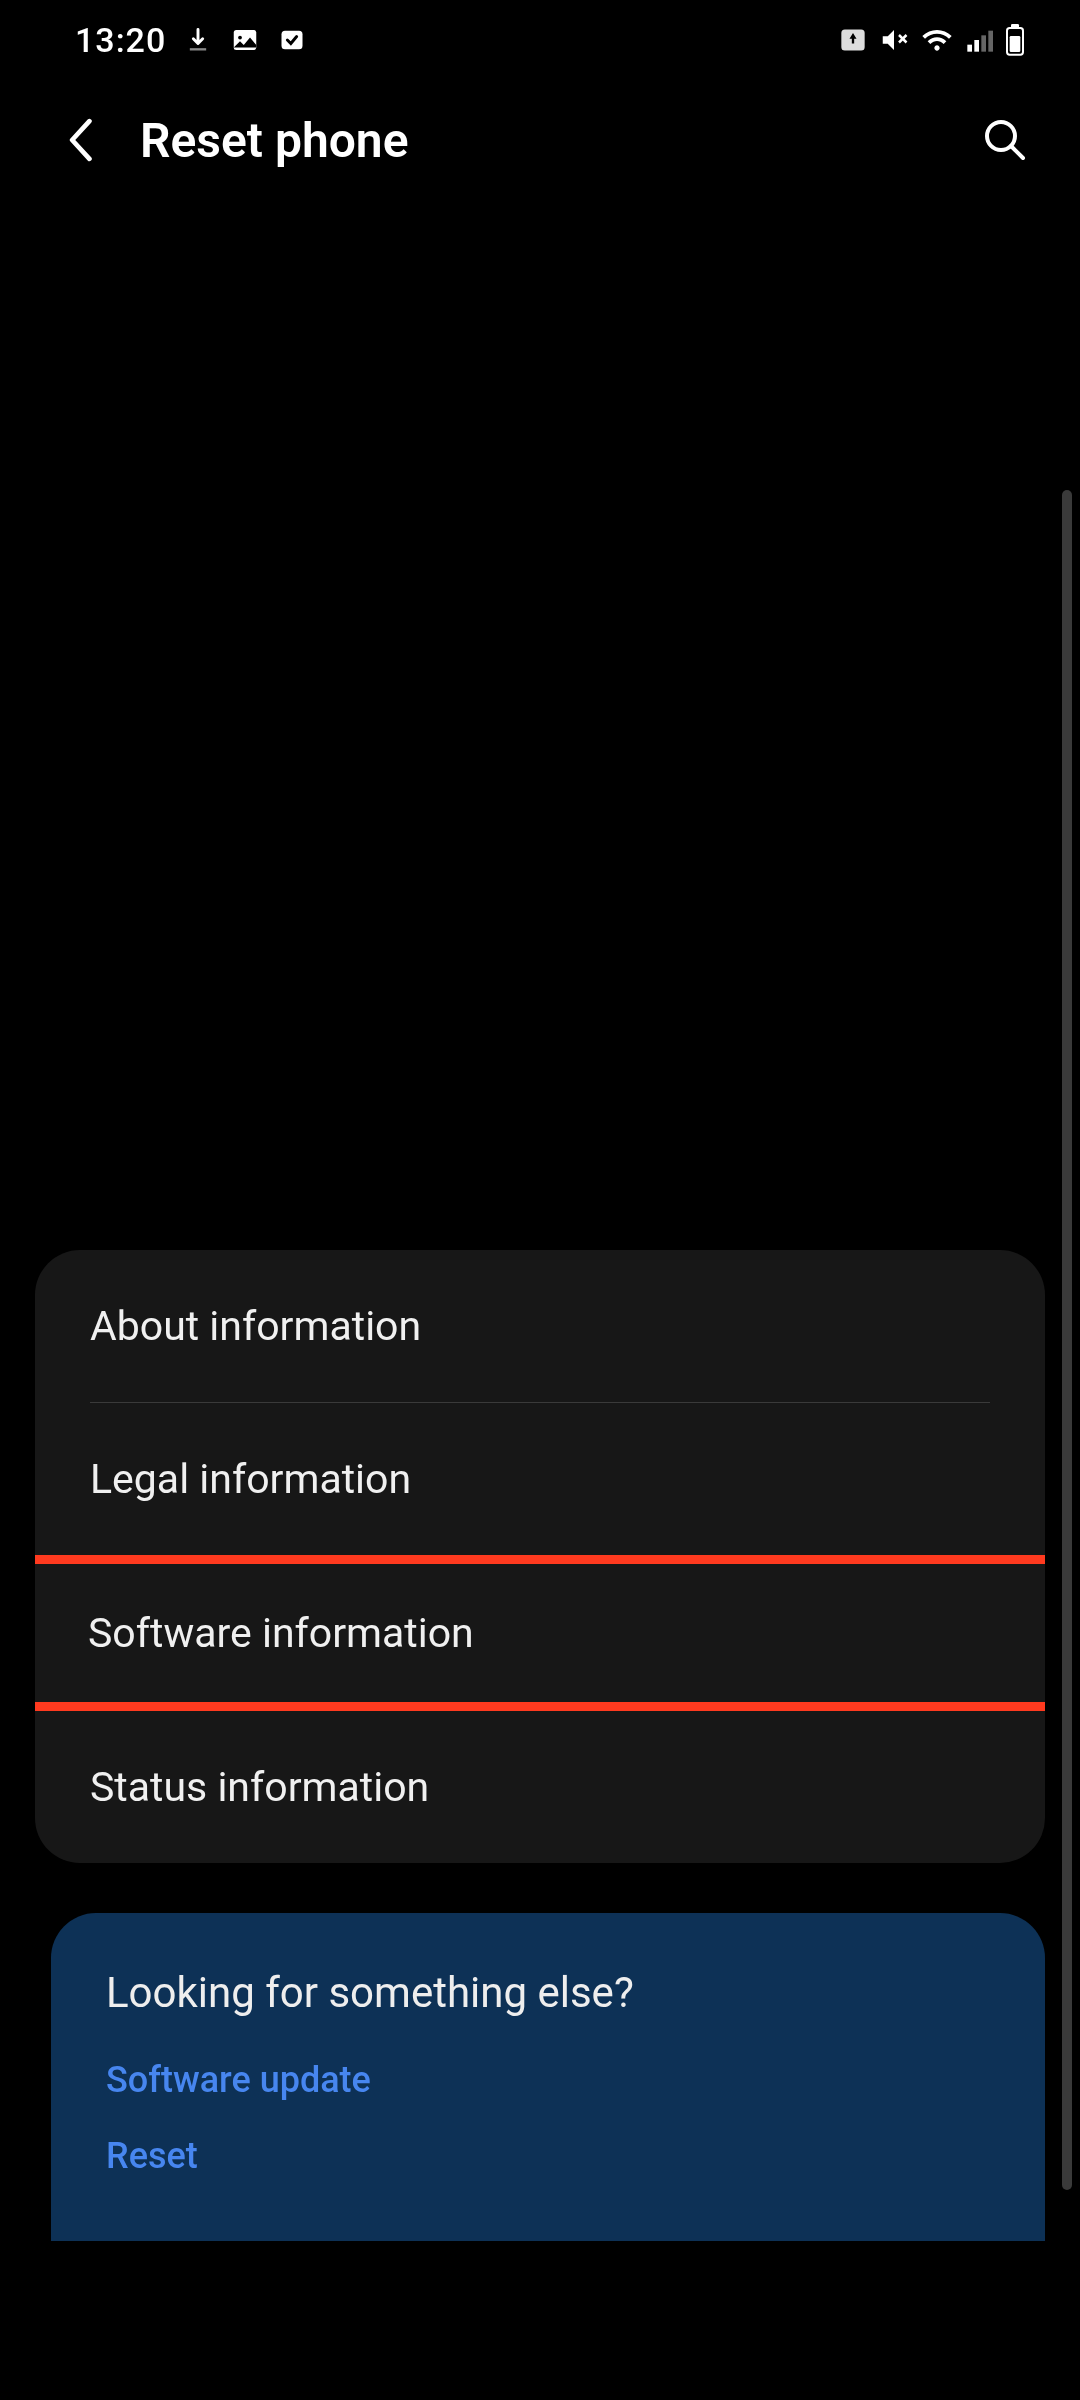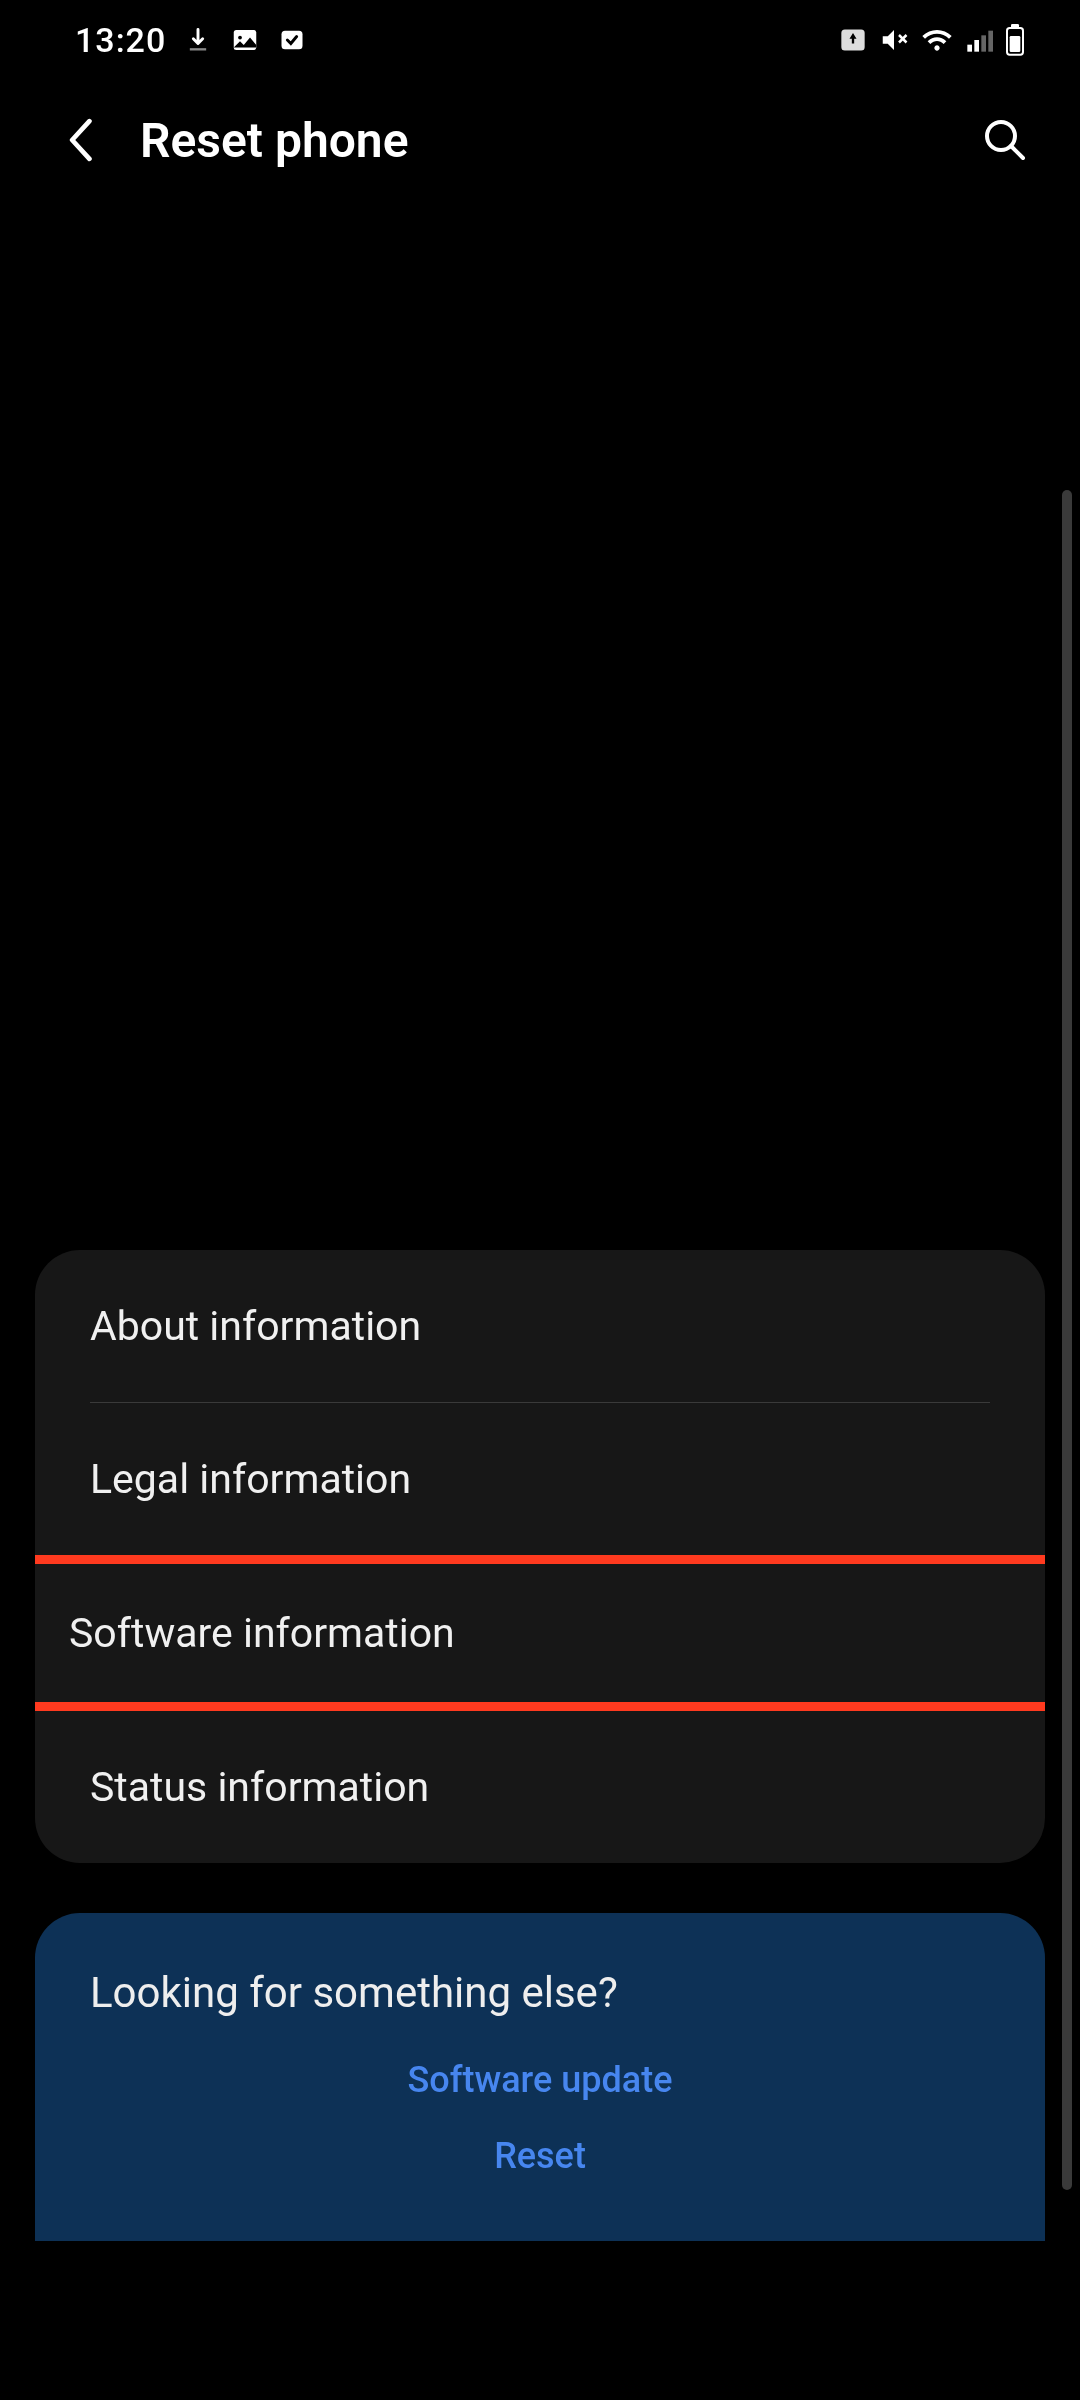--- a/index.html
+++ b/index.html
@@ -101,40 +101,39 @@
     .divider {
       height: 1px;
       background: #3a3a3a;
       margin: 0 55px;
     }
     .highlight-box {
       border: 9px solid #ff3a1f;
       margin: 0 -9px;
     }
     .highlight-box .list-item {
-      padding: 45px 34px;
+      padding: 45px 53px;
     }
     .footer-section {
-      margin: 50px 35px 0 35px;
+      margin: 50px 35px 0 51px;
       background: #0d3156;
       border-radius: 45px 45px 0 0;
       padding: 55px 55px 30px 55px;
     }
     .footer-title {
       font-size: 42px;
       font-weight: 400;
       color: #eeeeee;
       margin-bottom: 42px;
     }
     .footer-link {
       font-size: 36px;
       font-weight: 500;
       color: #4786ef;
       margin-bottom: 34px;
-      text-align: center;
     }
   </style>
 </head>
 <body>
 
 <div class="status-bar">
   <div class="status-left">
     <span class="status-time">13:20</span>
     <span class="status-icon">
       <svg width="28" height="28" viewBox="0 0 24 24" fill="#ffffff">

